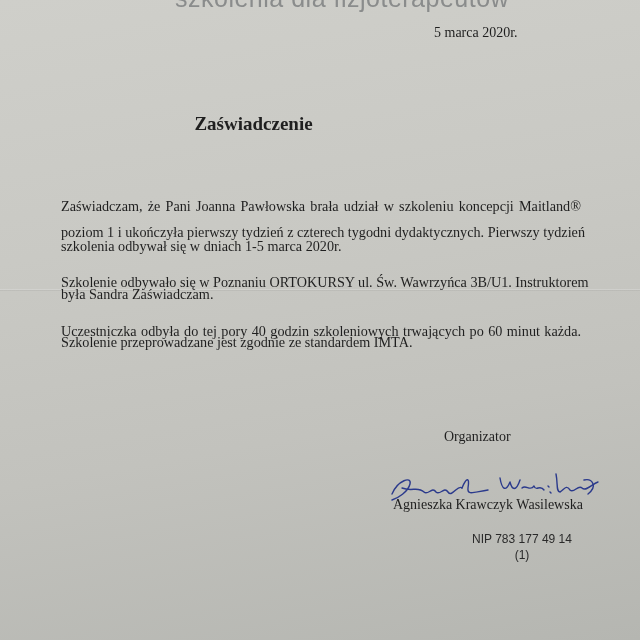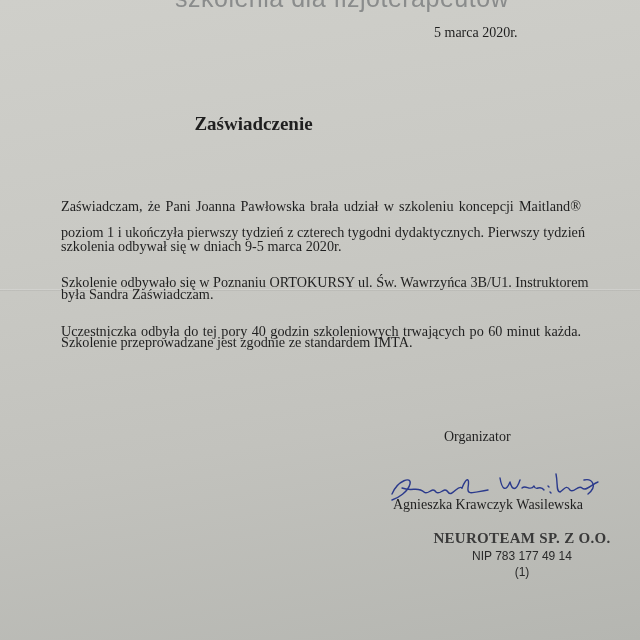--- a/index.html
+++ b/index.html
@@ -47,21 +47,21 @@
 
 <div class="letterhead">szkolenia dla fizjoterapeutów</div>
 
 <div class="date">5 marca 2020r.</div>
 
 <div class="title">Zaświadczenie</div>
 
 <div class="body-text">
   <div class="line justify" style="top:186px;">Zaświadczam, że Pani Joanna Pawłowska brała udział w szkoleniu koncepcji Maitland®</div>
   <div class="line justify" style="top:212px;">poziom 1 i ukończyła pierwszy tydzień z czterech tygodni dydaktycznych. Pierwszy tydzień</div>
-  <div class="line" style="top:238px;">szkolenia odbywał się w dniach 9-5 marca 2020r.</div>
+  <div class="line" style="top:238px;">szkolenia odbywał się w dniach 1-5 marca 2020r.</div>
   <div class="line justify" style="top:262px;">Szkolenie odbywało się w Poznaniu ORTOKURSY ul. Św. Wawrzyńca 3B/U1. Instruktorem</div>
   <div class="line" style="top:286px;">była Sandra Zaświadczam.</div>
   <div class="line justify" style="top:311px;">Uczestniczka odbyła do tej pory 40 godzin szkoleniowych trwających po 60 minut każda.</div>
   <div class="line" style="top:334px;">Szkolenie przeprowadzane jest zgodnie ze standardem IMTA.</div>
 </div>
 
 <div class="organizer">Organizator</div>
 
 <div class="signature">
   <svg width="215" height="34" viewBox="0 0 215 34">
@@ -74,16 +74,15 @@
       <path d="M160 16 L161 17 M162 22 L163 23"></path>
       <path d="M168 4 C170 14, 168 22, 172 22 C176 20, 178 14, 182 20 C186 24, 190 14, 194 18 C198 22, 204 14, 210 12"></path>
       <path d="M196 10 C204 8, 210 16, 200 24"></path>
     </g>
   </svg>
 </div>
 
 <div class="signer">Agnieszka Krawczyk Wasilewska</div>
 
 <div class="stamp">
-  <div class="company">NEUROTEAM SP. Z O.O.</div>
   <div class="row">NIP 783 177 49 14</div>
   <div class="row">(1)</div>
 </div>
 
 </body></html>

